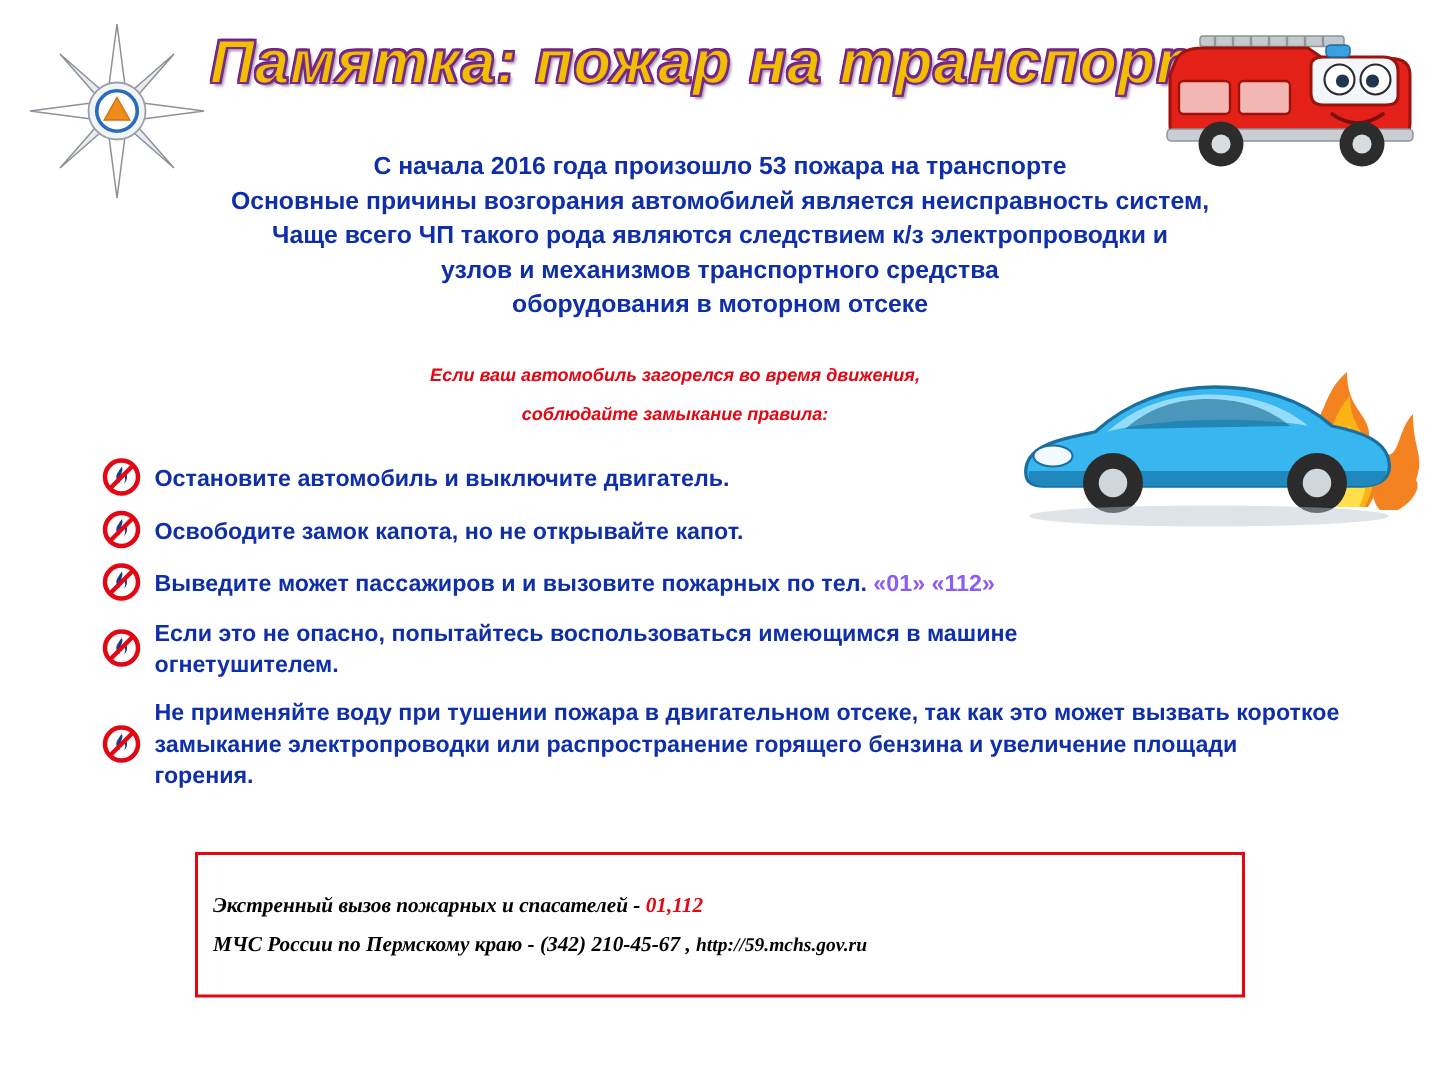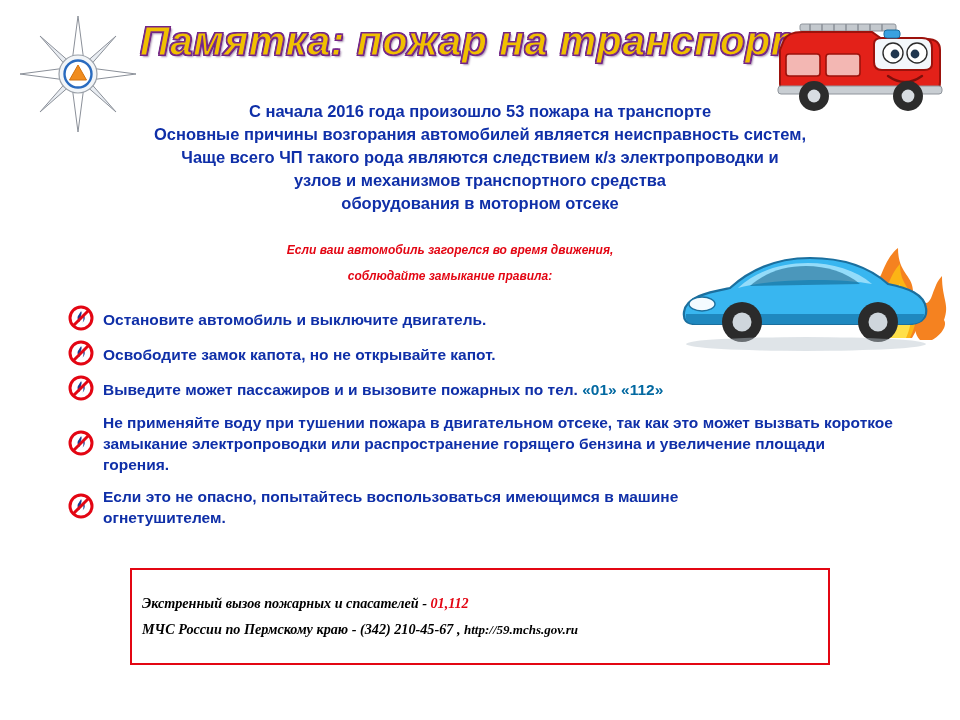--- a/index.html
+++ b/index.html
@@ -125,21 +125,21 @@
   }
   .rule .txt {
     color: #0f2fa8;
     font-size: 15.5px;
     font-weight: bold;
     line-height: 21px;
     text-shadow: 0.5px 0.5px 0 rgba(255,255,255,0.85);
     padding-top: 2px;
   }
   .rule .txt .phone {
-    color: #0369a1;
+    color: #8b5cf6;
   }
   .rule.narrow .txt { max-width: 560px; }
   .rule.mid .txt { max-width: 700px; }
   .rule.wide .txt { max-width: 790px; }
 
   
   .contactbox {
     position: absolute;
     left: 130px;
     top: 568px;
@@ -311,42 +311,42 @@
         <svg viewBox="0 0 26 26" width="26" height="26" aria-hidden="true">
           <circle cx="13" cy="13" r="11" fill="#ffffff" stroke="#e30613" stroke-width="3"></circle>
           <path d="M13,6 C15,9 11.5,10.5 13.5,13 C11,12.5 11,15 12,17 C9.5,16 8.5,12 11,9.5 C11.5,8 13,7 13,6 Z" fill="#1b3a8f"></path>
           <path d="M15.5,9.5 C17.5,12 17,15.5 14.5,17.5 C16.5,14.5 14.5,12.5 15.5,9.5 Z" fill="#1b3a8f"></path>
           <line x1="5" y1="21" x2="21" y2="5" stroke="#e30613" stroke-width="3"></line>
         </svg>
       </span>
       <span class="txt"><span>Выведите может пассажиров и и вызовите пожарных по тел. </span><span class="phone">«01» «112»</span></span>
     </div>
 
+    <div class="rule mid">
+      <span class="bullet">
+        <svg viewBox="0 0 26 26" width="26" height="26" aria-hidden="true">
+          <circle cx="13" cy="13" r="11" fill="#ffffff" stroke="#e30613" stroke-width="3"></circle>
+          <path d="M13,6 C15,9 11.5,10.5 13.5,13 C11,12.5 11,15 12,17 C9.5,16 8.5,12 11,9.5 C11.5,8 13,7 13,6 Z" fill="#1b3a8f"></path>
+          <path d="M15.5,9.5 C17.5,12 17,15.5 14.5,17.5 C16.5,14.5 14.5,12.5 15.5,9.5 Z" fill="#1b3a8f"></path>
+          <line x1="5" y1="21" x2="21" y2="5" stroke="#e30613" stroke-width="3"></line>
+        </svg>
+      </span>
+      <span class="txt">Если это не опасно, попытайтесь воспользоваться имеющимся в машине огнетушителем.</span>
+    </div>
+
     <div class="rule wide">
       <span class="bullet">
         <svg viewBox="0 0 26 26" width="26" height="26" aria-hidden="true">
           <circle cx="13" cy="13" r="11" fill="#ffffff" stroke="#e30613" stroke-width="3"></circle>
           <path d="M13,6 C15,9 11.5,10.5 13.5,13 C11,12.5 11,15 12,17 C9.5,16 8.5,12 11,9.5 C11.5,8 13,7 13,6 Z" fill="#1b3a8f"></path>
           <path d="M15.5,9.5 C17.5,12 17,15.5 14.5,17.5 C16.5,14.5 14.5,12.5 15.5,9.5 Z" fill="#1b3a8f"></path>
           <line x1="5" y1="21" x2="21" y2="5" stroke="#e30613" stroke-width="3"></line>
         </svg>
       </span>
       <span class="txt">Не применяйте воду при тушении пожара в двигательном отсеке, так как это может вызвать короткое замыкание электропроводки или распространение горящего бензина и увеличение площади горения.</span>
-    </div>
-
-    <div class="rule mid">
-      <span class="bullet">
-        <svg viewBox="0 0 26 26" width="26" height="26" aria-hidden="true">
-          <circle cx="13" cy="13" r="11" fill="#ffffff" stroke="#e30613" stroke-width="3"></circle>
-          <path d="M13,6 C15,9 11.5,10.5 13.5,13 C11,12.5 11,15 12,17 C9.5,16 8.5,12 11,9.5 C11.5,8 13,7 13,6 Z" fill="#1b3a8f"></path>
-          <path d="M15.5,9.5 C17.5,12 17,15.5 14.5,17.5 C16.5,14.5 14.5,12.5 15.5,9.5 Z" fill="#1b3a8f"></path>
-          <line x1="5" y1="21" x2="21" y2="5" stroke="#e30613" stroke-width="3"></line>
-        </svg>
-      </span>
-      <span class="txt">Если это не опасно, попытайтесь воспользоваться имеющимся в машине огнетушителем.</span>
     </div>
 
   </div>
 
   <div class="contactbox">
     <div class="line"><span>Экстренный вызов пожарных и спасателей - </span><span class="red">01,112</span></div>
     <div class="line"><span>МЧС России по Пермскому краю -   (342) 210-45-67 , </span><span class="url">http://59.mchs.gov.ru</span></div>
   </div>
 
 </div>

